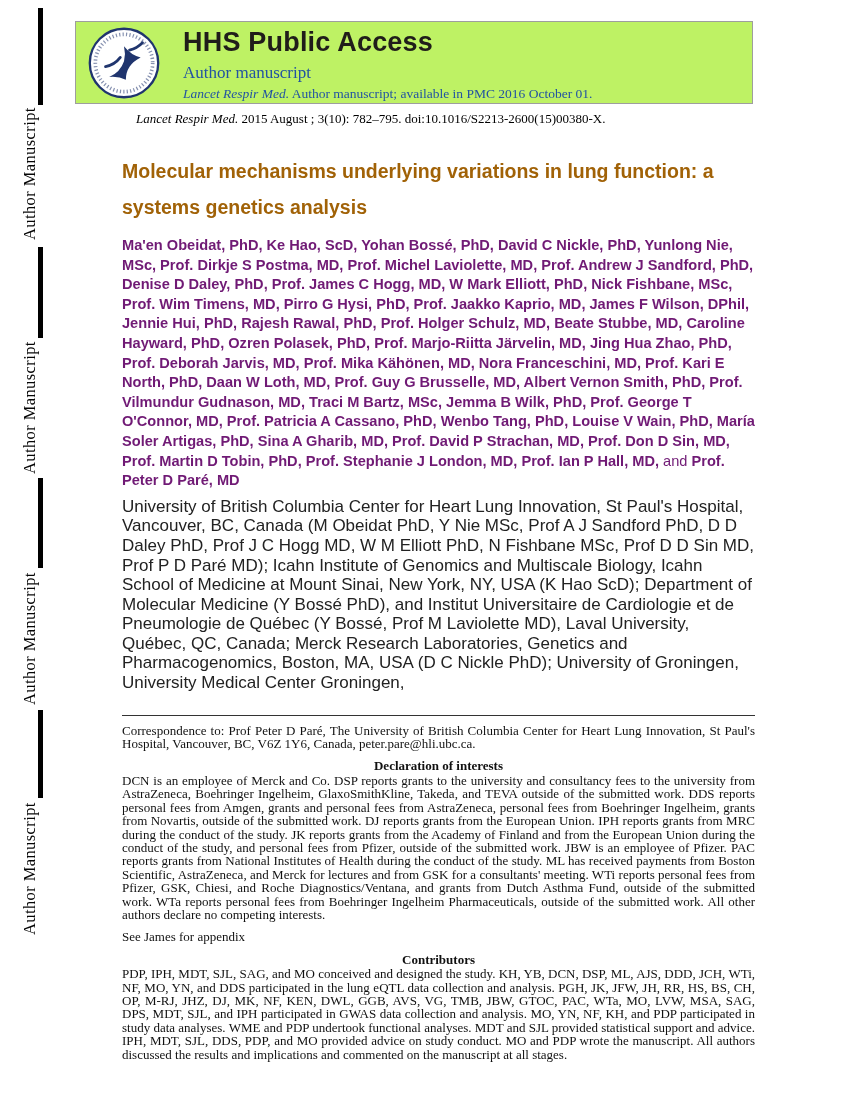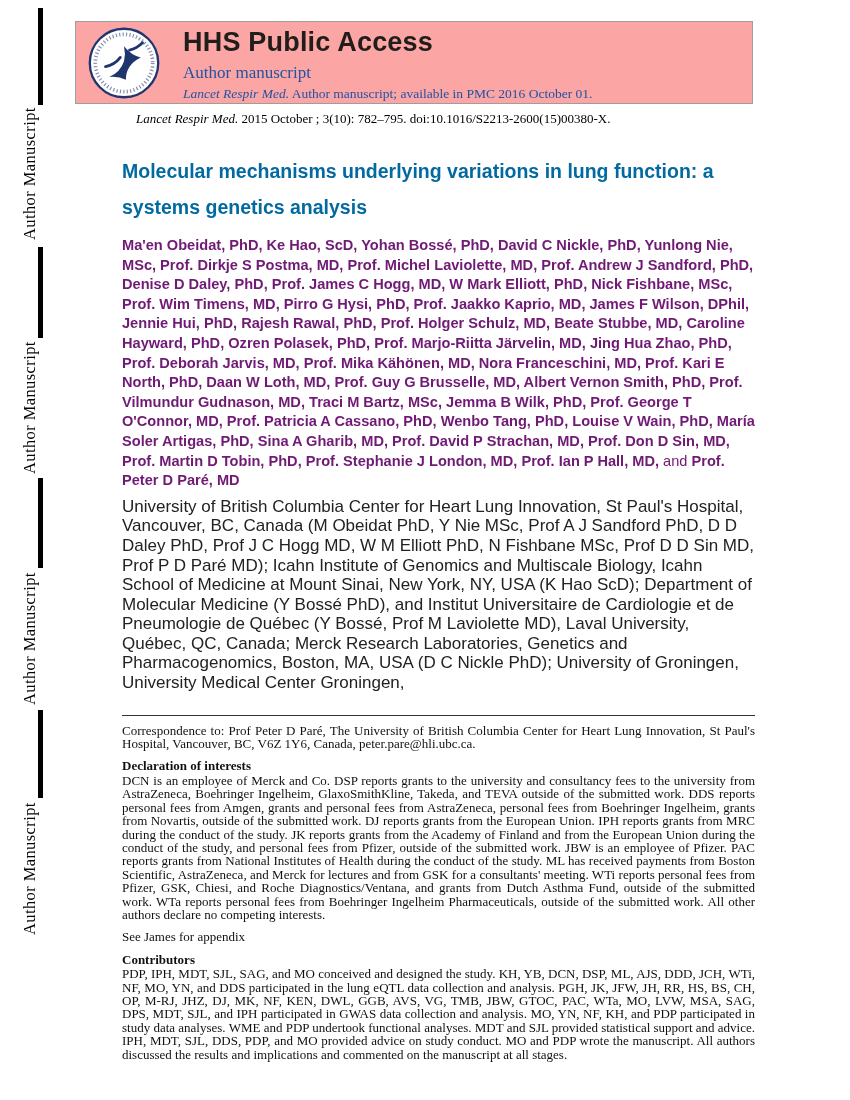--- a/index.html
+++ b/index.html
@@ -43,21 +43,21 @@
   .wm-3 { top: 573px; }
   .wm-4 { top: 803px; }
 
   
   .pmc-header {
     position: absolute;
     left: 75px;
     top: 21px;
     width: 678px;
     height: 83px;
-    background: #fca5a5;
+    background: #bef264;
     border: 1px solid #9e9e9e;
   }
   .hhs-logo {
     position: absolute;
     left: 11px;
     top: 4px;
     width: 74px;
     height: 74px;
   }
   .header-text {
@@ -101,21 +101,21 @@
   }
   .citation { margin-left: 14px; }
   .citation em { font-style: italic; }
 
   .article-title {
     margin-top: 26px;
     font-family: "Liberation Sans", sans-serif;
     font-weight: bold;
     font-size: 19.5px;
     line-height: 36px;
-    color: #0369a1;
+    color: #a16207;
   }
   .authors {
     margin-top: 11px;
     font-size: 14.6px;
     line-height: 19.6px;
     color: #701a75;
   }
   .authors .b { font-weight: bold; }
   .authors .reg { font-weight: normal; }
   .affiliations {
@@ -135,21 +135,21 @@
   }
   .footnotes {
     margin-top: 8px;
     font-family: "Liberation Serif", serif;
     font-size: 13px;
     line-height: 13.4px;
     color: #111111;
     text-align: justify;
   }
   .fn { margin: 0 0 2px 0; }
-  .fn-heading { font-weight: bold; margin: 9px 0 1px 0; text-align: left; }
+  .fn-heading { font-weight: bold; margin: 9px 0 1px 0; text-align: center; }
   .fn-plain { text-align: left; }
   .email { color: #111111; text-decoration: none; }
 </style>
 </head>
 <body>
 
 <div class="page">
 
   <div class="rail-bar bar-1"></div>
   <div class="rail-bar bar-2"></div>
@@ -173,21 +173,21 @@
     <div class="header-text">
       <div class="hhs-title">HHS Public Access</div>
       <div class="hhs-sub">Author manuscript</div>
       <div class="hhs-avail"><em>Lancet Respir Med.</em><span> Author manuscript; available in PMC 2016 October 01.</span></div>
     </div>
   </div>
 
   <div class="content-column">
 
     <div class="pub-block">
-      <div class="citation"><em>Lancet Respir Med.</em><span> 2015 October ; 3(10): 782–795. </span><span>doi:10.1016/S2213-2600(15)00380-X.</span></div>
+      <div class="citation"><em>Lancet Respir Med.</em><span> 2015 August ; 3(10): 782–795. </span><span>doi:10.1016/S2213-2600(15)00380-X.</span></div>
     </div>
 
     <h1 class="article-title">Molecular mechanisms underlying variations in lung function: a systems genetics analysis</h1>
 
     <p class="authors"><span class="b">Ma'en Obeidat, PhD, Ke Hao, ScD, Yohan Bossé, PhD, David C Nickle, PhD, Yunlong Nie, MSc, Prof. Dirkje S Postma, MD, Prof. Michel Laviolette, MD, Prof. Andrew J Sandford, PhD, Denise D Daley, PhD, Prof. James C Hogg, MD, W Mark Elliott, PhD, Nick Fishbane, MSc, Prof. Wim Timens, MD, Pirro G Hysi, PhD, Prof. Jaakko Kaprio, MD, James F Wilson, DPhil, Jennie Hui, PhD, Rajesh Rawal, PhD, Prof. Holger Schulz, MD, Beate Stubbe, MD, Caroline Hayward, PhD, Ozren Polasek, PhD, Prof. Marjo-Riitta Järvelin, MD, Jing Hua Zhao, PhD, Prof. Deborah Jarvis, MD, Prof. Mika Kähönen, MD, Nora Franceschini, MD, Prof. Kari E North, PhD, Daan W Loth, MD, Prof. Guy G Brusselle, MD, Albert Vernon Smith, PhD, Prof. Vilmundur Gudnason, MD, Traci M Bartz, MSc, Jemma B Wilk, PhD, Prof. George T O'Connor, MD, Prof. Patricia A Cassano, PhD, Wenbo Tang, PhD, Louise V Wain, PhD, María Soler Artigas, PhD, Sina A Gharib, MD, Prof. David P Strachan, MD, Prof. Don D Sin, MD, Prof. Martin D Tobin, PhD, Prof. Stephanie J London, MD, Prof. Ian P Hall, MD, </span><span class="reg">and</span> <span class="b">Prof. Peter D Paré, MD</span></p>
 
     <p class="affiliations">University of British Columbia Center for Heart Lung Innovation, St Paul's Hospital, Vancouver, BC, Canada (M Obeidat PhD, Y Nie MSc, Prof A J Sandford PhD, D D Daley PhD, Prof J C Hogg MD, W M Elliott PhD, N Fishbane MSc, Prof D D Sin MD, Prof P D Paré MD); Icahn Institute of Genomics and Multiscale Biology, Icahn School of Medicine at Mount Sinai, New York, NY, USA (K Hao ScD); Department of Molecular Medicine (Y Bossé PhD), and Institut Universitaire de Cardiologie et de Pneumologie de Québec (Y Bossé, Prof M Laviolette MD), Laval University, Québec, QC, Canada; Merck Research Laboratories, Genetics and Pharmacogenomics, Boston, MA, USA (D C Nickle PhD); University of Groningen, University Medical Center Groningen,</p>
 
     <div class="fn-divider"></div>
 

